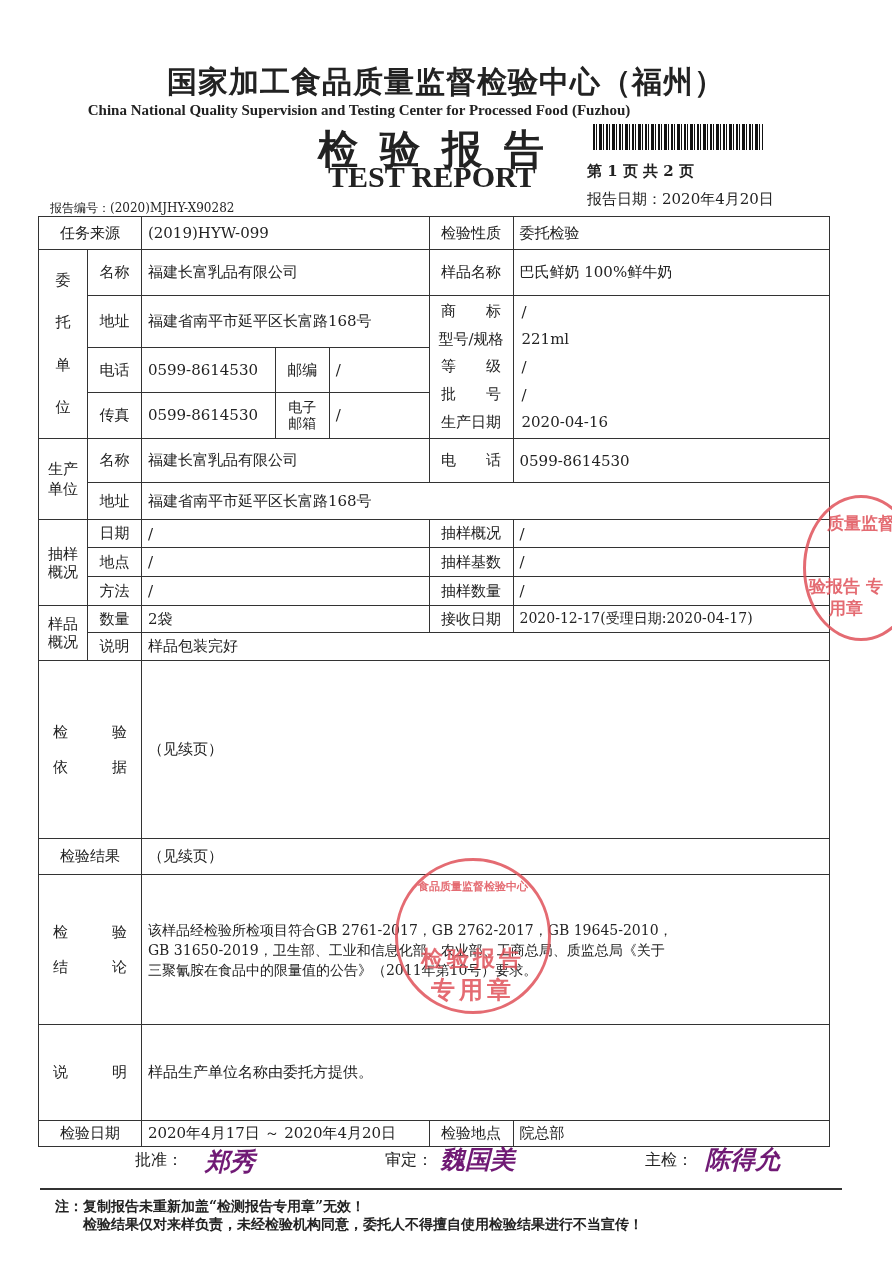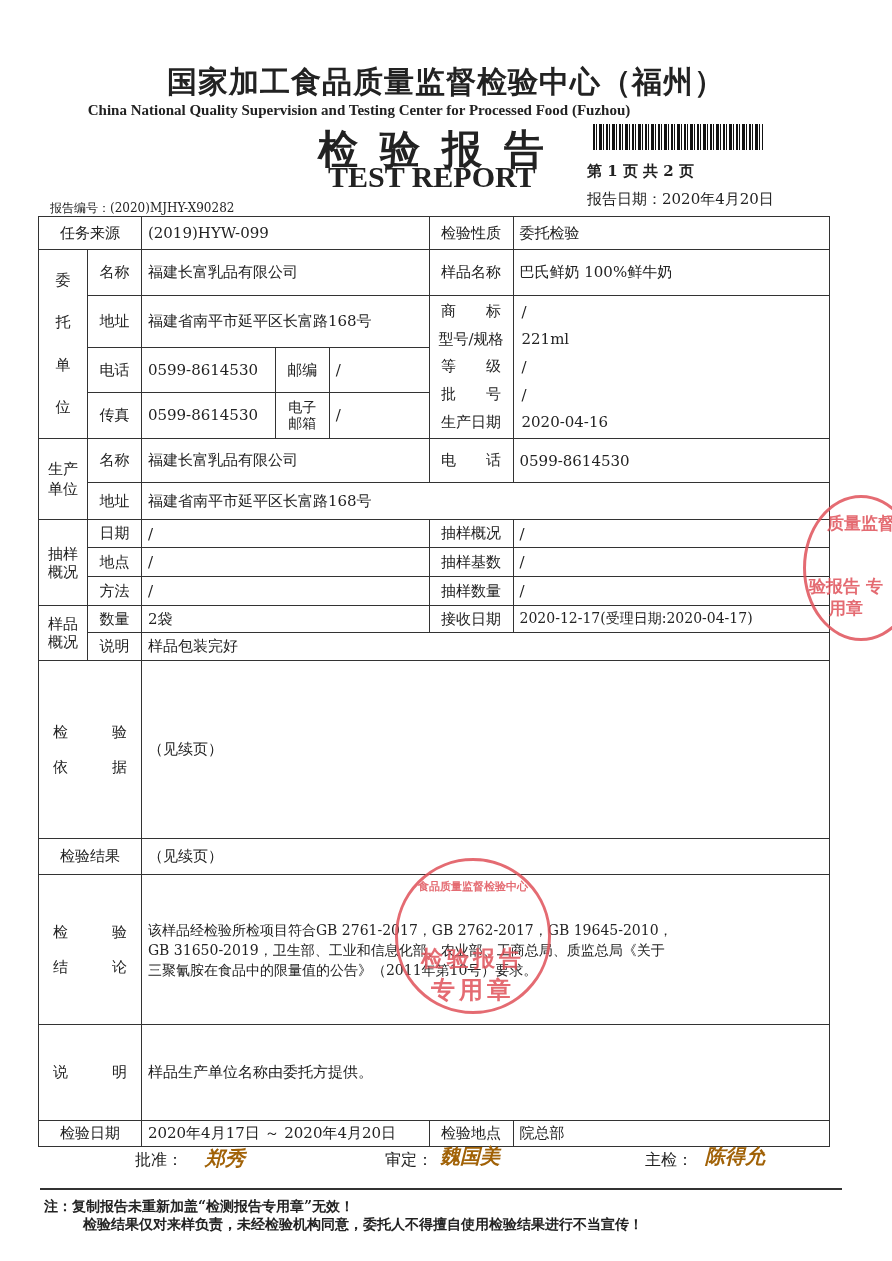--- a/index.html
+++ b/index.html
@@ -17,23 +17,23 @@
   .report-num { left:50px; top:200px; font-size:12px; }
 
   table.main { position:absolute; left:38px; top:216px; width:792px; border-collapse:collapse; font-size:15px; }
   table.main td { border:1.5px solid #333; padding:0 6px; vertical-align:middle; }
   .c { text-align:center; }
   .lbl { text-align:center; white-space:nowrap; }
   .justify { display:flex; justify-content:space-between; }
   .stack { display:flex; flex-direction:column; justify-content:space-around; height:100%; }
 
   .sig-row { top:1150px; font-size:16px; }
-  .signature { font-family:"DejaVu Serif",serif; font-style:italic; font-size:20px; font-weight:bold; color:#a16207; }
+  .signature { font-family:"DejaVu Serif",serif; font-style:italic; font-size:25px; font-weight:bold; color:#701a75; }
   .rule { left:40px; top:1188px; width:802px; height:2px; background:#333; }
-  .note1 { left:44px; top:1198px; font-size:14px; font-weight:bold; }
+  .note1 { left:55px; top:1198px; font-size:14px; font-weight:bold; }
   .note2 { left:83px; top:1216px; font-size:14px; font-weight:bold; }
 
   .seal { border:3px solid #e0525a; border-radius:50%; color:#e0525a; text-align:center; font-weight:bold; opacity:.85; }
   .seal1 { left:803px; top:495px; width:110px; height:140px; font-size:17px; }
   .seal2 { left:395px; top:858px; width:150px; height:150px; font-size:18px; }
 </style>
 </head>
 <body>
 
 <div class="abs title-cn">国家加工食品质量监督检验中心（福州）</div>

